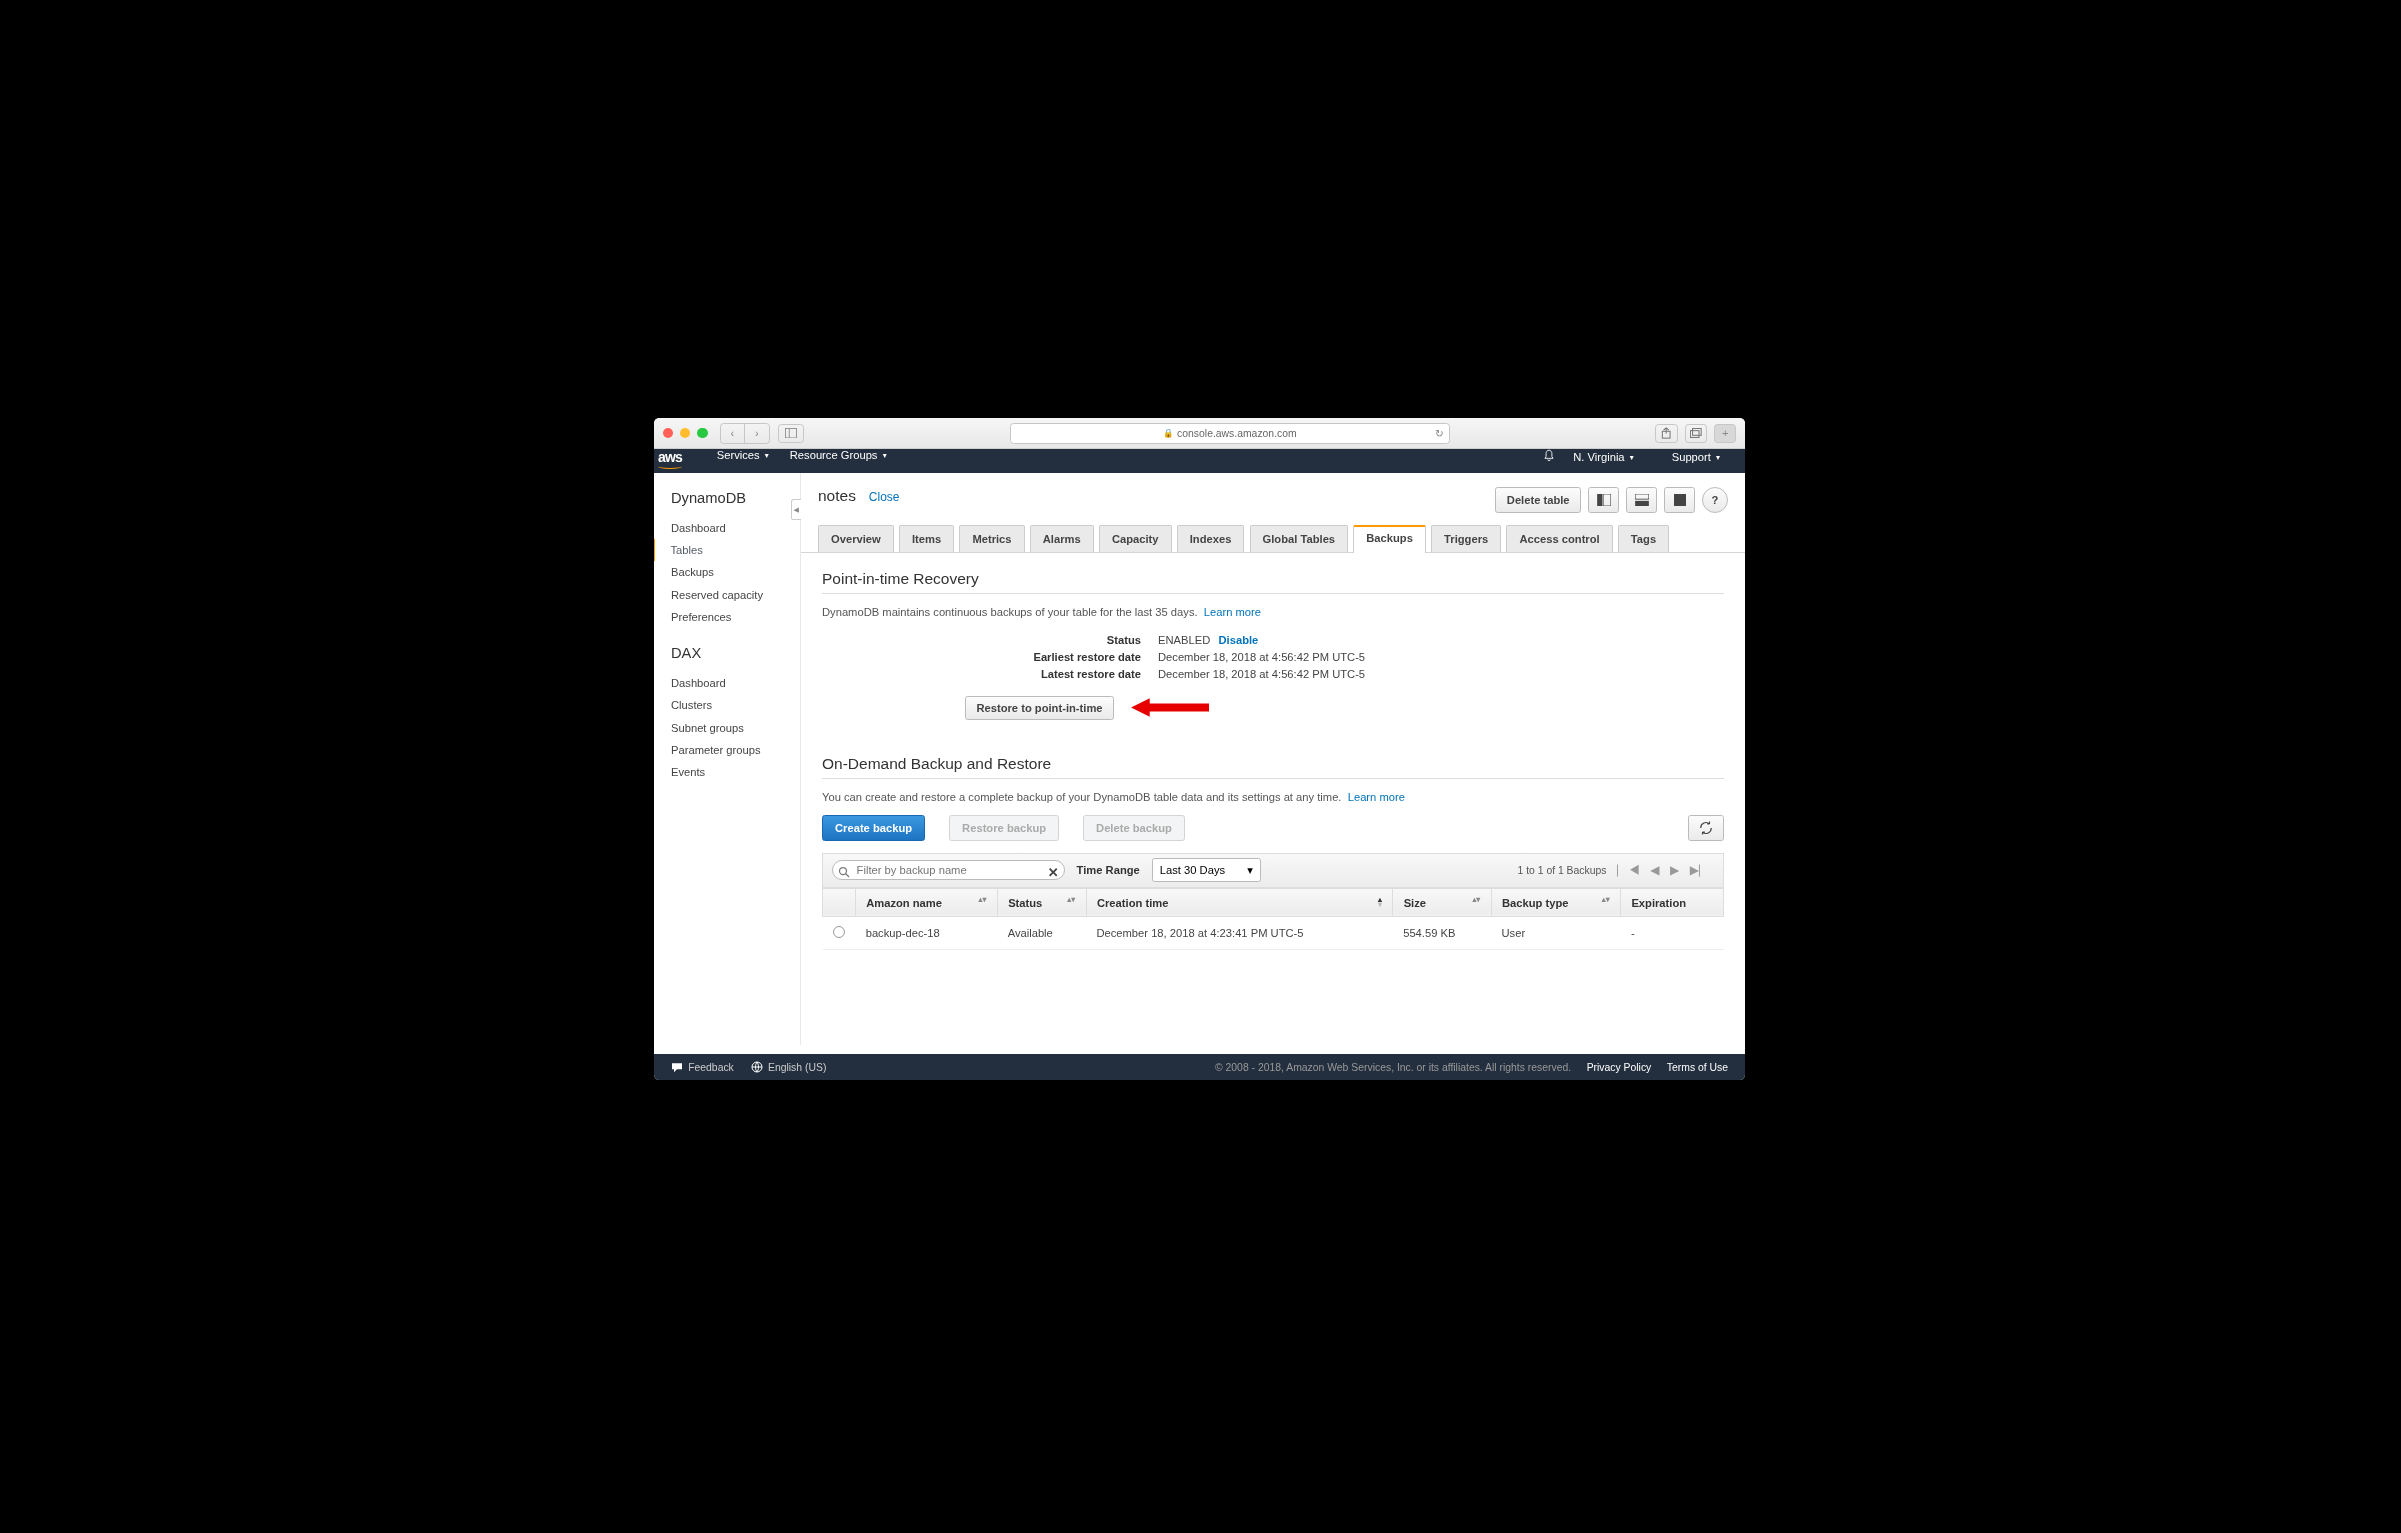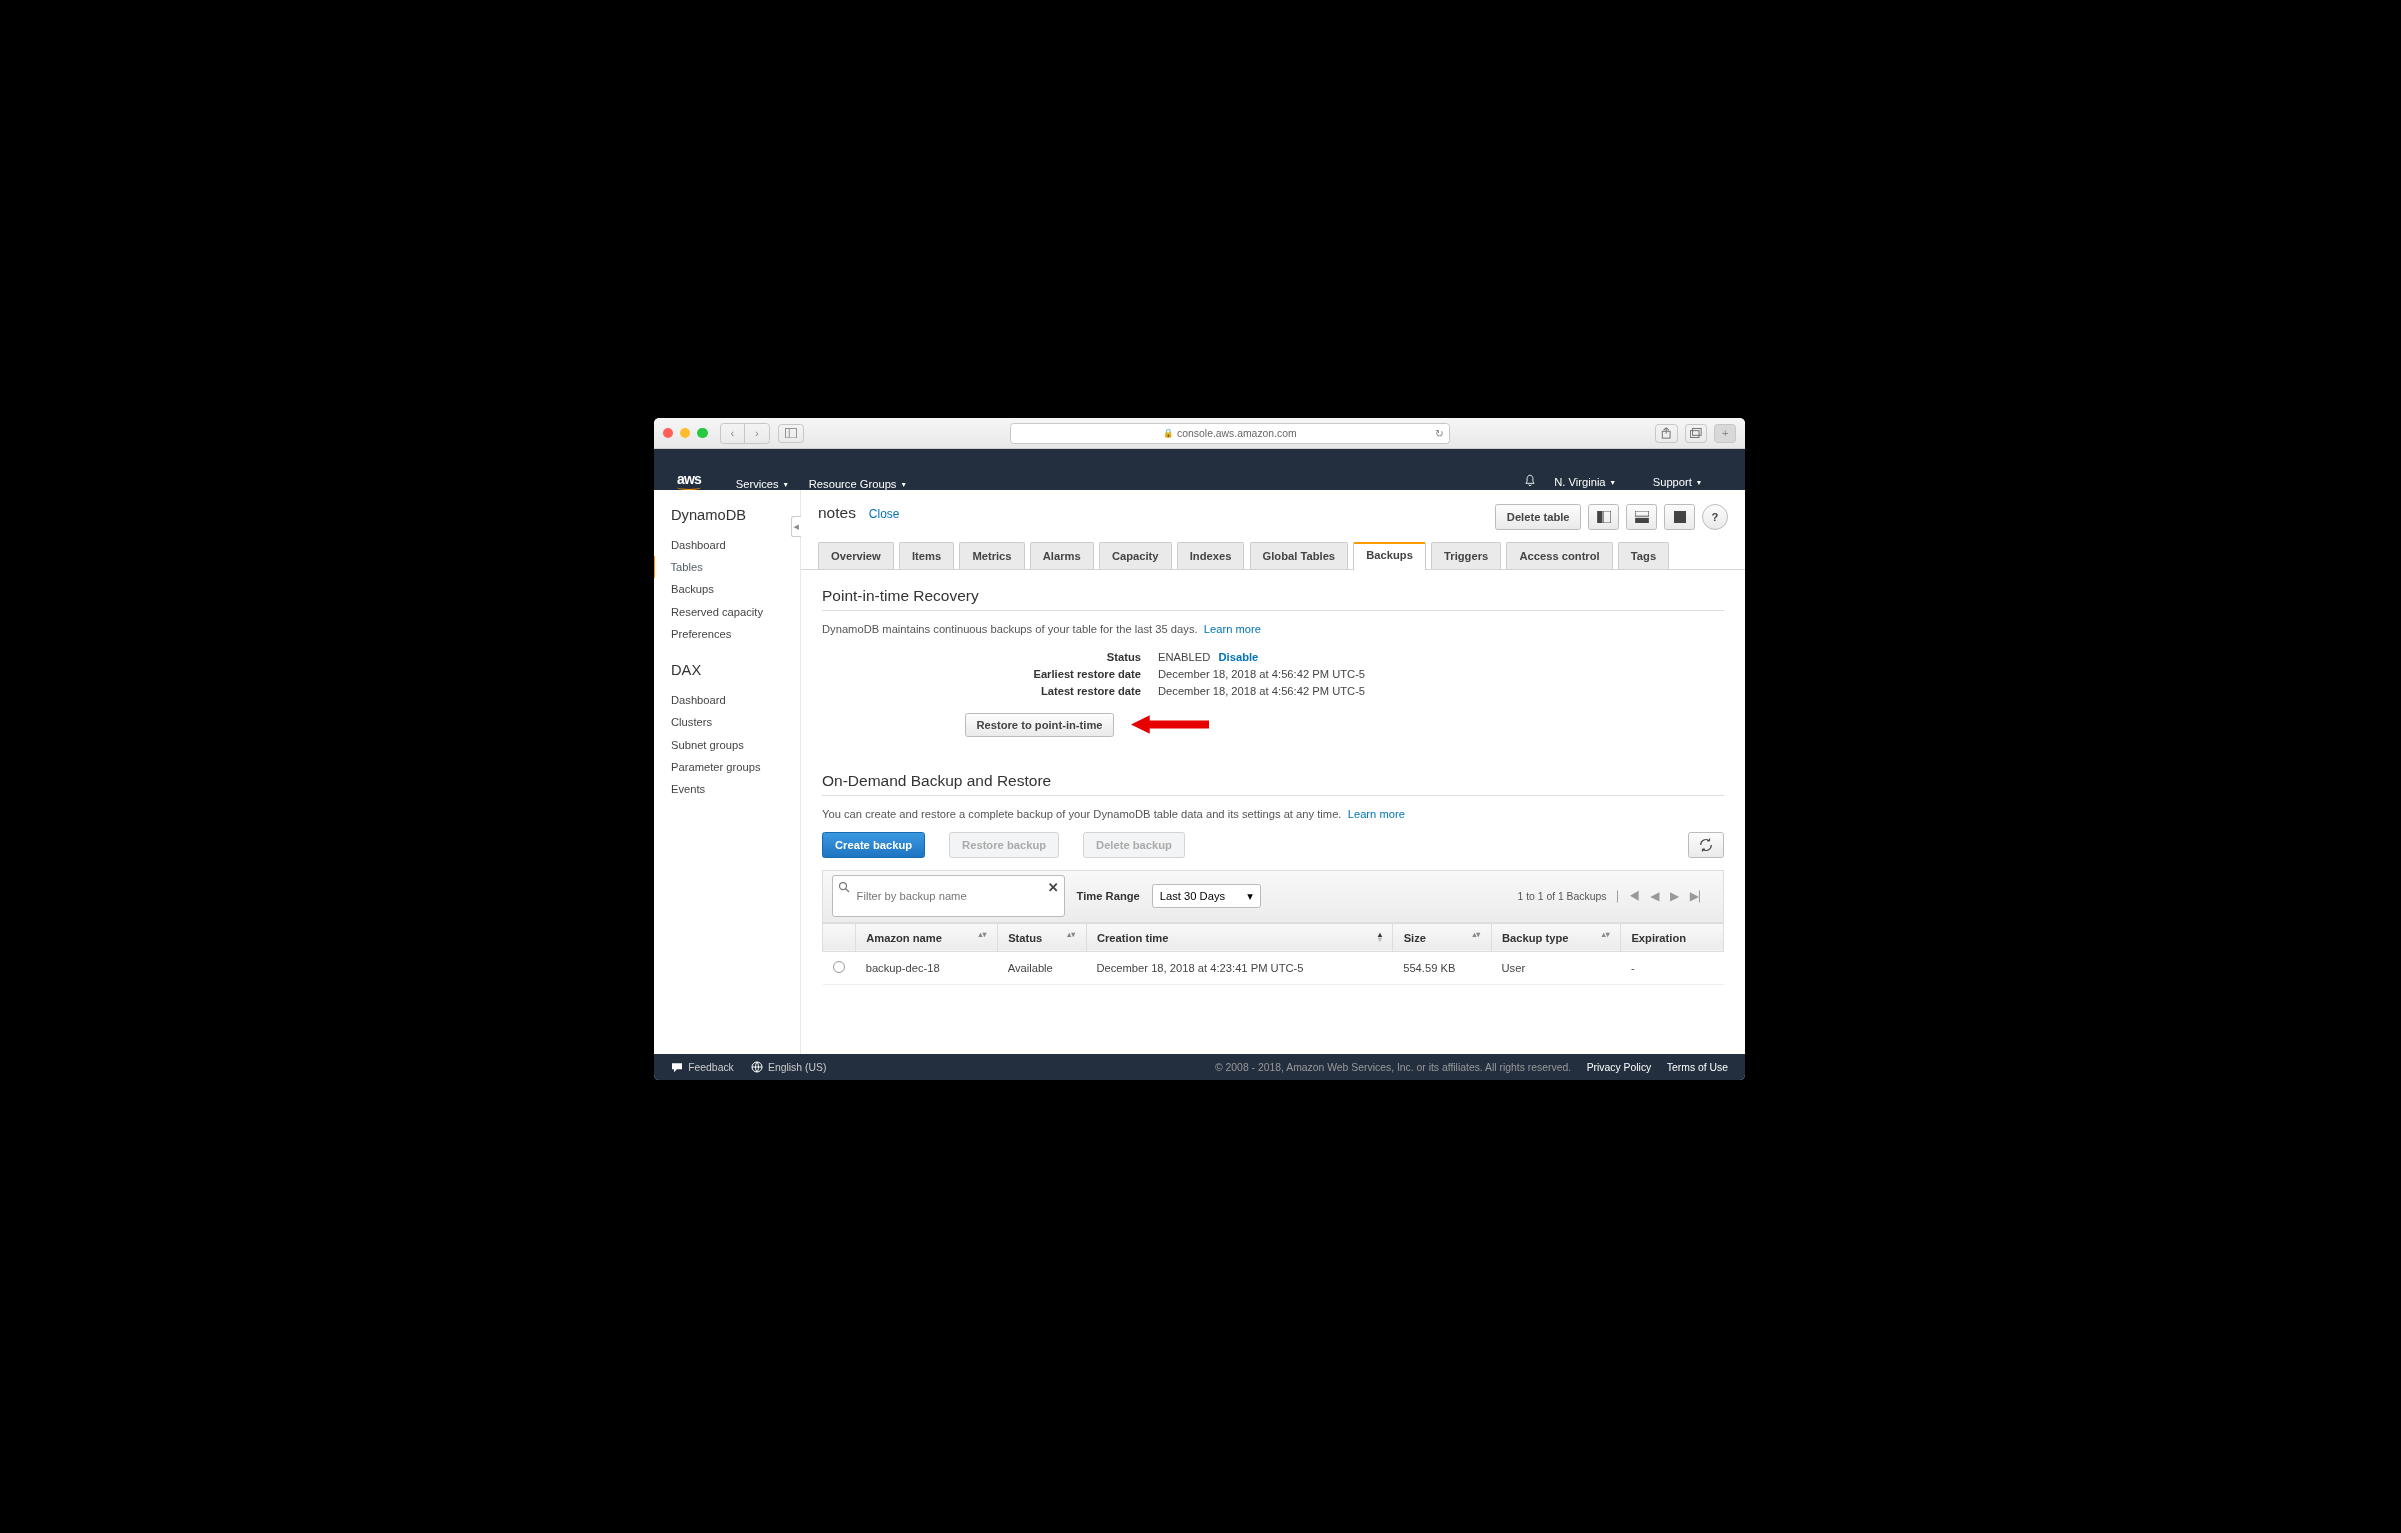--- a/index.html
+++ b/index.html
@@ -15,21 +15,21 @@
 .navbtns span { width: 24px; height: 19px; display: flex; align-items: center; justify-content: center; color: #888; border-right: 0.9px solid #c7c7c7; }
 .navbtns span:last-child { border-right: none; }
 .sidebarbtn { width: 26px; height: 19px; border: 0.9px solid #c7c7c7; border-radius: 3.5px; display: flex; align-items: center; justify-content: center; color: #888; margin-right: auto; }
 .addrbar { flex: 0 0 440px; height: 21px; background: #fff; border: 0.9px solid #c7c7c7; border-radius: 3.5px; display: flex; align-items: center; justify-content: center; font-size: 10.4px; color: #666; margin: 0 auto; position: relative; }
 .addrbar .lock { margin-right: 3.5px; color: #888; font-size: 8.6px; }
 .addrbar .reload { position: absolute; right: 5.2px; color: #888; }
 .titlebar-right { margin-left: auto; display: flex; gap: 7px; align-items: center; }
 .tb-icon { width: 22.4px; height: 19px; border: 0.9px solid #c7c7c7; border-radius: 3.5px; display: flex; align-items: center; justify-content: center; color: #888; font-size: 11.2px; }
 .plus-tab { background: #d8d8d8; }
 
-.aws-header { height: 41px; background: #232f3e; display: flex; align-items: flex-end; padding: 0 23px; color: #fff; font-size: 11.2px; }
+.aws-header { height: 24px; background: #232f3e; display: flex; align-items: flex-start; padding: 0 4px; color: #fff; font-size: 11.2px; }
 .aws-logo { font-weight: bold; font-size: 14px; margin-right: 35px; color: #fff; letter-spacing: -0.9px; }
 .aws-logo .smile { display: block; height: 5.2px; border-bottom: 1.7px solid #ff9900; border-radius: 0 0 50% 50%; margin-top: -1.7px; }
 .aws-nav-item { margin-right: 21px; cursor: pointer; display: flex; align-items: center; gap: 5.2px; }
 .aws-nav-item .caret { font-size: 7.8px; }
 .aws-header-right { margin-left: auto; display: flex; align-items: center; gap: 17px; }
 .bell-icon svg { width: 14px; height: 14px; fill: none; stroke: #fff; stroke-width: 1.5; }
 
 .content-area { display: flex; height: calc(100% - 31px - 33px - 26px); }
 .sidebar { width: 147px; padding: 17px 0 0 17px; border-right: 0.9px solid #e8e8e8; position: relative; }
 .sidebar-collapse { position: absolute; right: -0.9px; top: 26px; width: 10.4px; height: 21px; background: #fff; border: 0.9px solid #ccc; border-right: none; border-radius: 2.6px 0 0 2.6px; display: flex; align-items: center; justify-content: center; font-size: 7px; color: #888; cursor: pointer; }
@@ -63,21 +63,21 @@
 .arrow { color: #e60000; font-size: 0; }
 .arrow svg { width: 78px; height: 21px; }
 
 .backup-actions { display: flex; gap: 24px; margin: 12px 0; align-items: center; }
 .btn-primary { background: linear-gradient(#3b99e0, #1e74c2); border: 0.9px solid #1768b0; color: #fff; font-weight: bold; border-radius: 2.6px; padding: 6px 12px; cursor: pointer; font-size: 11.2px; }
 .btn-disabled { background: #f3f4f5; border: 0.9px solid #d4d4d4; color: #aaa; border-radius: 2.6px; padding: 6px 12px; font-size: 11.2px; font-weight: bold; }
 .refresh-btn { margin-left: auto; width: 36px; height: 26px; background: linear-gradient(#fcfcfc, #eaeaea); border: 0.9px solid #bbb; border-radius: 2.6px; display: flex; align-items: center; justify-content: center; cursor: pointer; }
 
 .filter-row { display: flex; align-items: center; gap: 12px; background: linear-gradient(#f8f8f8,#ececec); border: 0.9px solid #ddd; padding: 4.3px 8.6px; }
 .search-box { position: relative; width: 233px; }
-.search-box input { width: 100%; height: 42px; border: 0.9px solid #bbb; border-radius: 3px; padding: 0 24px; font-size: 11.2px; }
+.search-box input { width: 100%; height: 20px; border: 0.9px solid #bbb; border-radius: 10px; padding: 0 24px; font-size: 11.2px; }
 .search-box .mag { position: absolute; left: 6px; top: 5.2px; color: #777; }
 .search-box .clr { position: absolute; right: 6px; top: 4.3px; color: #444; cursor: pointer; font-size: 13px; font-weight: bold; }
 .time-range-label { font-weight: bold; color: #333; font-size: 11.2px; }
 .time-range-sel { border: 0.9px solid #bbb; border-radius: 2.6px; height: 24px; width: 109px; padding: 0 7px; background: #fff; display: flex; align-items: center; justify-content: space-between; font-size: 11.2px; cursor: pointer; }
 .pager { margin-left: auto; display: flex; align-items: center; gap: 3.5px; font-size: 10.4px; color: #555; }
 .pager span.info { margin-right: 3.5px; }
 .pager .pbtn { color: #999; padding: 0 3.5px; font-size: 12px; }
 
 .backup-table { width: 100%; border-collapse: collapse; margin-top: 0; }
 .backup-table th { text-align: left; padding: 7.8px 10.4px; background: linear-gradient(#f8f8f8,#ececec); border: 0.9px solid #ddd; font-size: 11.2px; font-weight: bold; color: #333; position: relative; }

